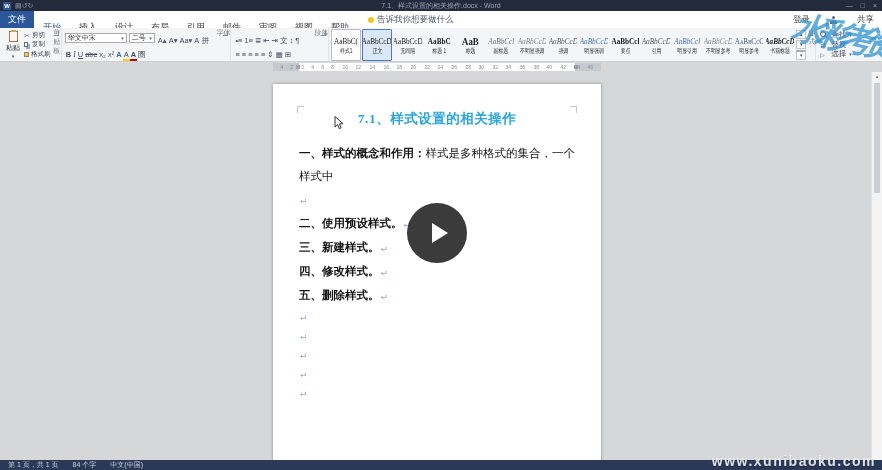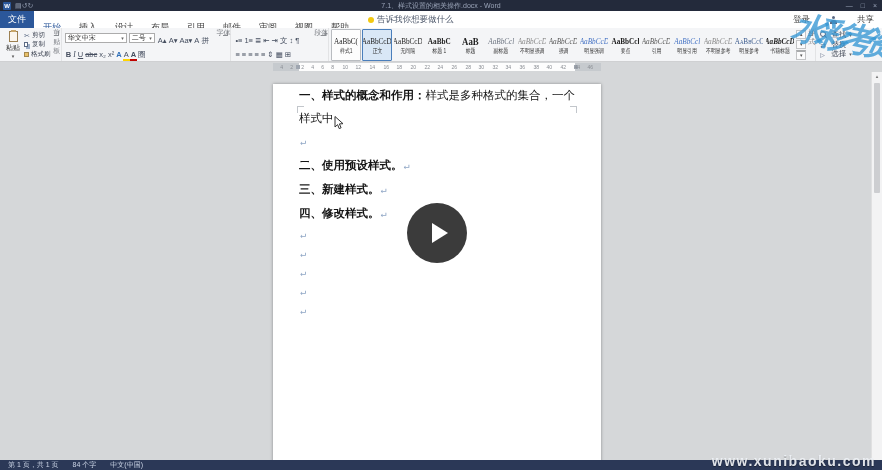--- a/index.html
+++ b/index.html
@@ -386,32 +386,34 @@
           <span class="rn">46</span>
         </div>
     </div>
   </div>
   <div class="vruler"></div>
 
   <div class="docarea">
     <div class="page">
       <div class="crop tl"></div>
       <div class="crop tr"></div>
+      <div class="doc-title">7.1、样式设置的相关操作</div>
       <div class="doc-body">
 
           <div class="para"><span class="pbold">一、样式的概念和作用：</span><span class="ptext">样式是多种格式的集合，一个样式中</span></div>
 
           <div class="para"><span class="pbold"></span><span class="pmark"></span></div>
 
           <div class="para"><span class="pbold">二、使用预设样式。</span><span class="ptext"></span><span class="pmark"></span></div>
 
           <div class="para"><span class="pbold">三、新建样式。</span><span class="ptext"></span><span class="pmark"></span></div>
 
           <div class="para"><span class="pbold">四、修改样式。</span><span class="ptext"></span><span class="pmark"></span></div>
 
+          <div class="para"><span class="pbold">五、删除样式。</span><span class="ptext"></span><span class="pmark"></span></div>
 
           <div class="para empty"><span class="pbold"></span><span class="ptext"></span><span class="pmark"></span></div>
 
           <div class="para empty"><span class="pbold"></span><span class="ptext"></span><span class="pmark"></span></div>
 
           <div class="para empty"><span class="pbold"></span><span class="ptext"></span><span class="pmark"></span></div>
 
           <div class="para empty"><span class="pbold"></span><span class="ptext"></span><span class="pmark"></span></div>
 
           <div class="para empty"><span class="pbold"></span><span class="ptext"></span><span class="pmark"></span></div>

